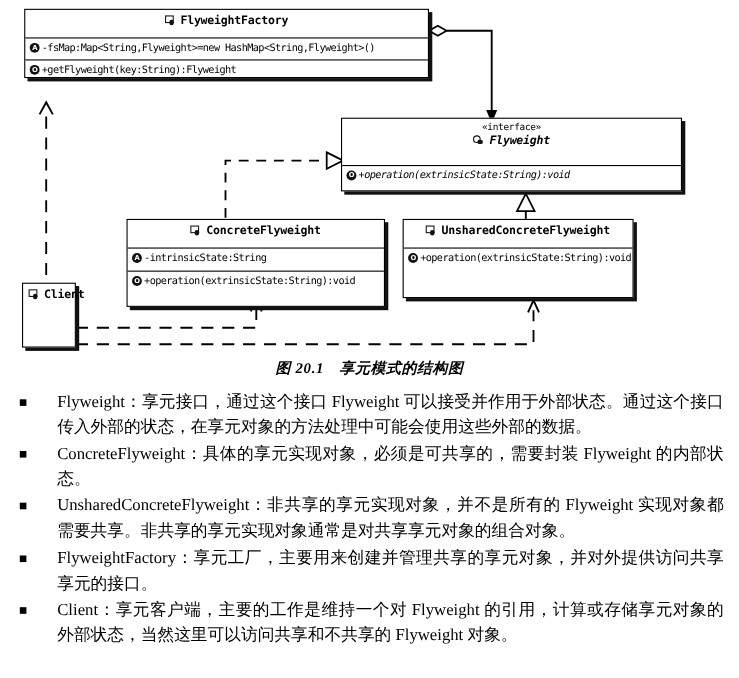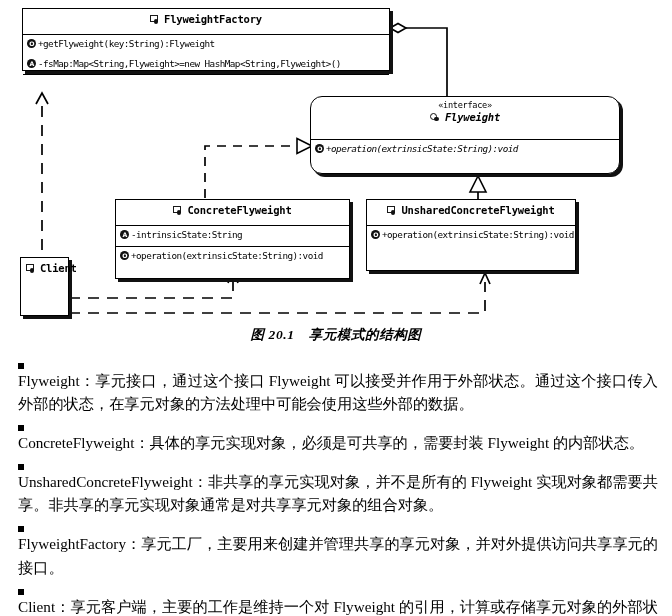--- a/index.html
+++ b/index.html
@@ -191,21 +191,20 @@
   
   #bullet-list {
     margin-top: 10px;
     padding: 0 14px 0 18px;
   }
   .bullet-item {
     position: relative;
     display: flex;
     align-items: flex-start;
     margin-bottom: 1px;
-    flex-direction: column;
   }
   .bullet-marker {
     flex: 0 0 auto;
     width: 6px;
     height: 6px;
     background: #000000;
     margin-top: 9px;
     margin-right: 28px;
   }
   .bullet-text {
@@ -254,39 +253,39 @@
     <g>
       <path d="M50,313 L485,313 L485,282" fill="none" stroke="#000000" stroke-width="1.7" stroke-dasharray="11,8"></path>
       <path d="M480,284 L485,273 L490,284" fill="none" stroke="#000000" stroke-width="1.7"></path>
     </g>
   </svg>
 
   <div class="uml-box" style="left:22px; top:8px; width:368px; height:63px;">
     <div class="uml-section uml-title" style="height:26px;">
       <span class="class-icon"></span><span class="name-text">FlyweightFactory</span>
     </div>
+    <div class="uml-section" style="height:20px;">
+      <div class="uml-row">
+        <span class="vis-icon">
+            <span class="glyph">A</span>
+          </span>
+        <span>-fsMap:Map&lt;String,Flyweight&gt;=new HashMap&lt;String,Flyweight&gt;()</span>
+      </div>
+    </div>
     <div class="uml-section last" style="height:20px;">
       <div class="uml-row">
         <span class="vis-icon">
             <span class="glyph">O</span>
           </span>
         <span>+getFlyweight(key:String):Flyweight</span>
       </div>
     </div>
-    <div class="uml-section" style="height:20px;">
-      <div class="uml-row">
-        <span class="vis-icon">
-            <span class="glyph">A</span>
-          </span>
-        <span>-fsMap:Map&lt;String,Flyweight&gt;=new HashMap&lt;String,Flyweight&gt;()</span>
-      </div>
-    </div>
-  </div>
-
-  <div class="uml-box" style="left:310px; top:96px; width:310px; height:78px;border-radius:12px;">
+  </div>
+
+  <div class="uml-box" style="left:310px; top:107px; width:310px; height:67px;">
     <div class="uml-section uml-title italic-name" style="height:43px; padding-top:3px;">
       <span class="uml-stereotype">«interface»</span>
       <span class="iface-icon"></span><span class="name-text">Flyweight</span>
     </div>
     <div class="uml-section last" style="height:22px;">
       <div class="uml-row italic">
         <span class="vis-icon">
             <span class="glyph">O</span>
           </span>
         <span>+operation(extrinsicState:String):void</span>

